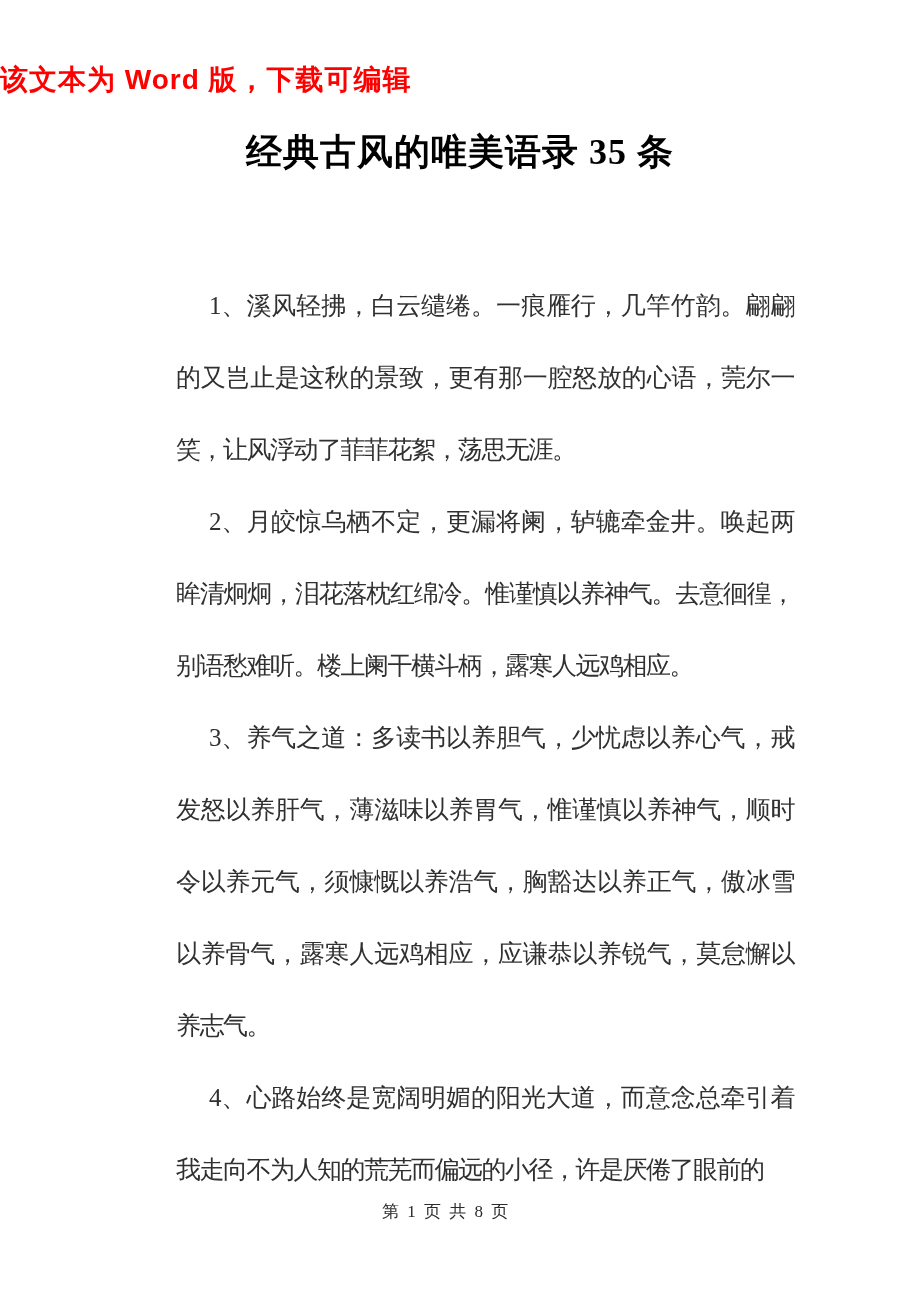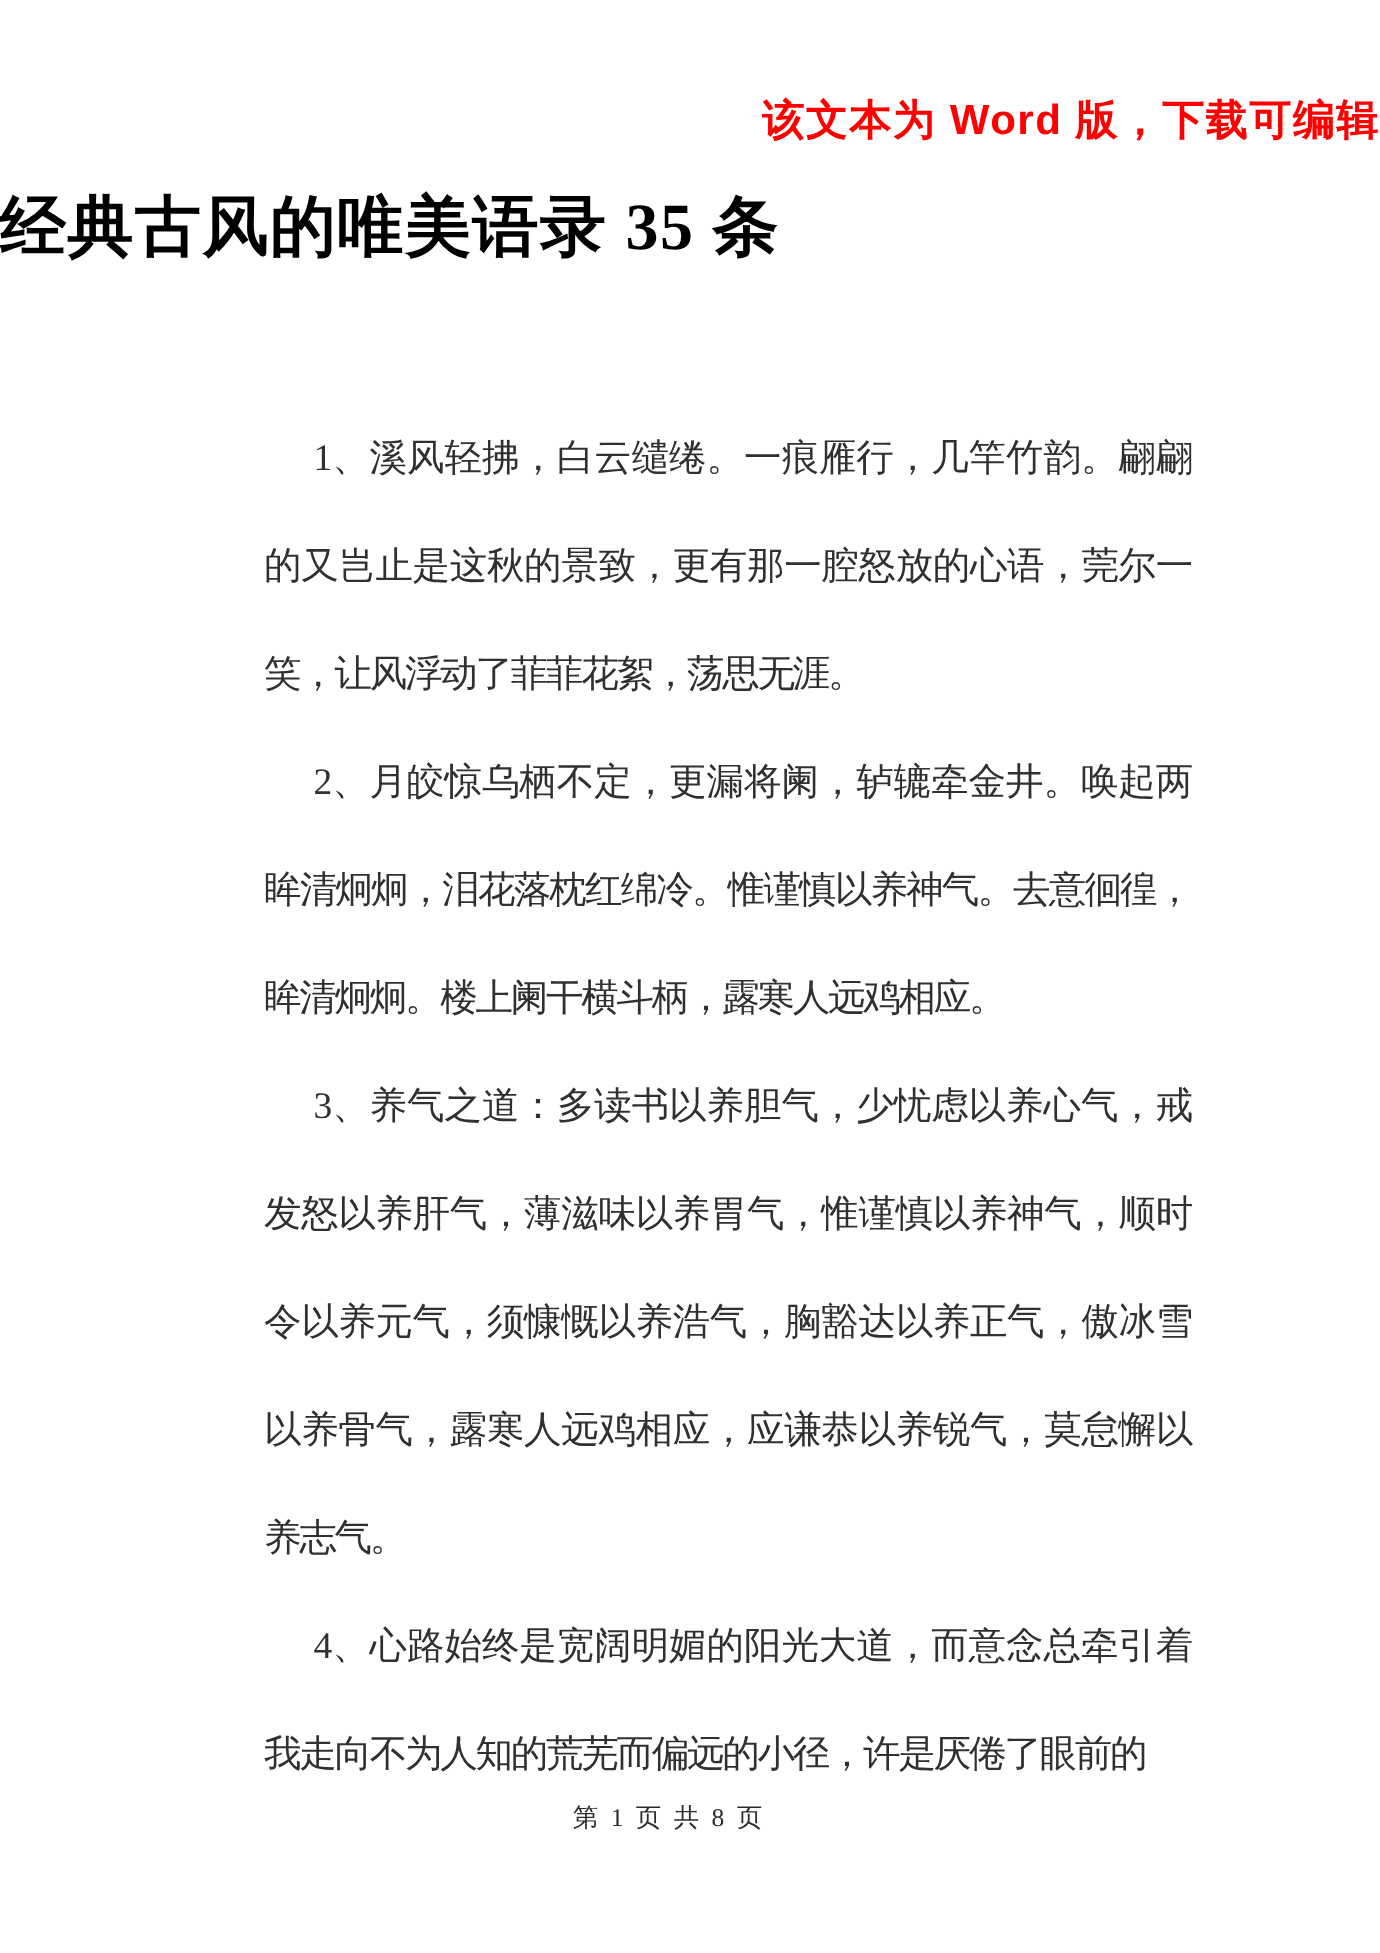--- a/index.html
+++ b/index.html
@@ -13,39 +13,39 @@
     height: 1302px;
     background: #ffffff;
     overflow: hidden;
     font-family: "Liberation Serif", "DejaVu Serif", serif;
   }
   .notice {
     position: absolute;
     top: 62px;
     left: 0;
     width: 920px;
-    text-align: right;
+    text-align: left;
     font-family: "Liberation Sans", "DejaVu Sans", sans-serif;
     font-weight: 700;
     font-size: 28px;
     line-height: 36px;
     color: #ff0000;
     letter-spacing: 1px;
     cursor: pointer;
   }
   .doc-title {
     position: absolute;
     top: 126px;
     left: 0;
     width: 920px;
     margin: 0;
-    text-align: left;
+    text-align: center;
     font-family: "Liberation Serif", "DejaVu Serif", serif;
     font-weight: 700;
-    font-size: 44px;
+    font-size: 36px;
     line-height: 52px;
     color: #000000;
     letter-spacing: 1px;
   }
   .body-text {
     position: absolute;
     top: 270px;
     left: 176px;
     width: 618px;
     color: #303030;
@@ -87,21 +87,21 @@
   <div class="notice">该文本为 Word 版，下载可编辑</div>
 
   <h1 class="doc-title">经典古风的唯美语录 35 条</h1>
 
   <div class="body-text" id="body-text">
       <div class="text-line first-line">1、溪风轻拂，白云缱绻。一痕雁行，几竿竹韵。翩翩</div>
       <div class="text-line">的又岂止是这秋的景致，更有那一腔怒放的心语，莞尔一</div>
       <div class="text-line last-line">笑，让风浮动了菲菲花絮，荡思无涯。</div>
       <div class="text-line first-line">2、月皎惊乌栖不定，更漏将阑，轳辘牵金井。唤起两</div>
       <div class="text-line">眸清炯炯，泪花落枕红绵冷。惟谨慎以养神气。去意徊徨，</div>
-      <div class="text-line last-line">眸清炯炯。楼上阑干横斗柄，露寒人远鸡相应。</div>
+      <div class="text-line last-line">别语愁难听。楼上阑干横斗柄，露寒人远鸡相应。</div>
       <div class="text-line first-line">3、养气之道：多读书以养胆气，少忧虑以养心气，戒</div>
       <div class="text-line">发怒以养肝气，薄滋味以养胃气，惟谨慎以养神气，顺时</div>
       <div class="text-line">令以养元气，须慷慨以养浩气，胸豁达以养正气，傲冰雪</div>
       <div class="text-line">以养骨气，露寒人远鸡相应，应谦恭以养锐气，莫怠懈以</div>
       <div class="text-line last-line">养志气。</div>
       <div class="text-line first-line">4、心路始终是宽阔明媚的阳光大道，而意念总牵引着</div>
       <div class="text-line last-line">我走向不为人知的荒芜而偏远的小径，许是厌倦了眼前的</div>
     </div>
 
   <div class="page-footer">第 1 页 共 8 页</div>

